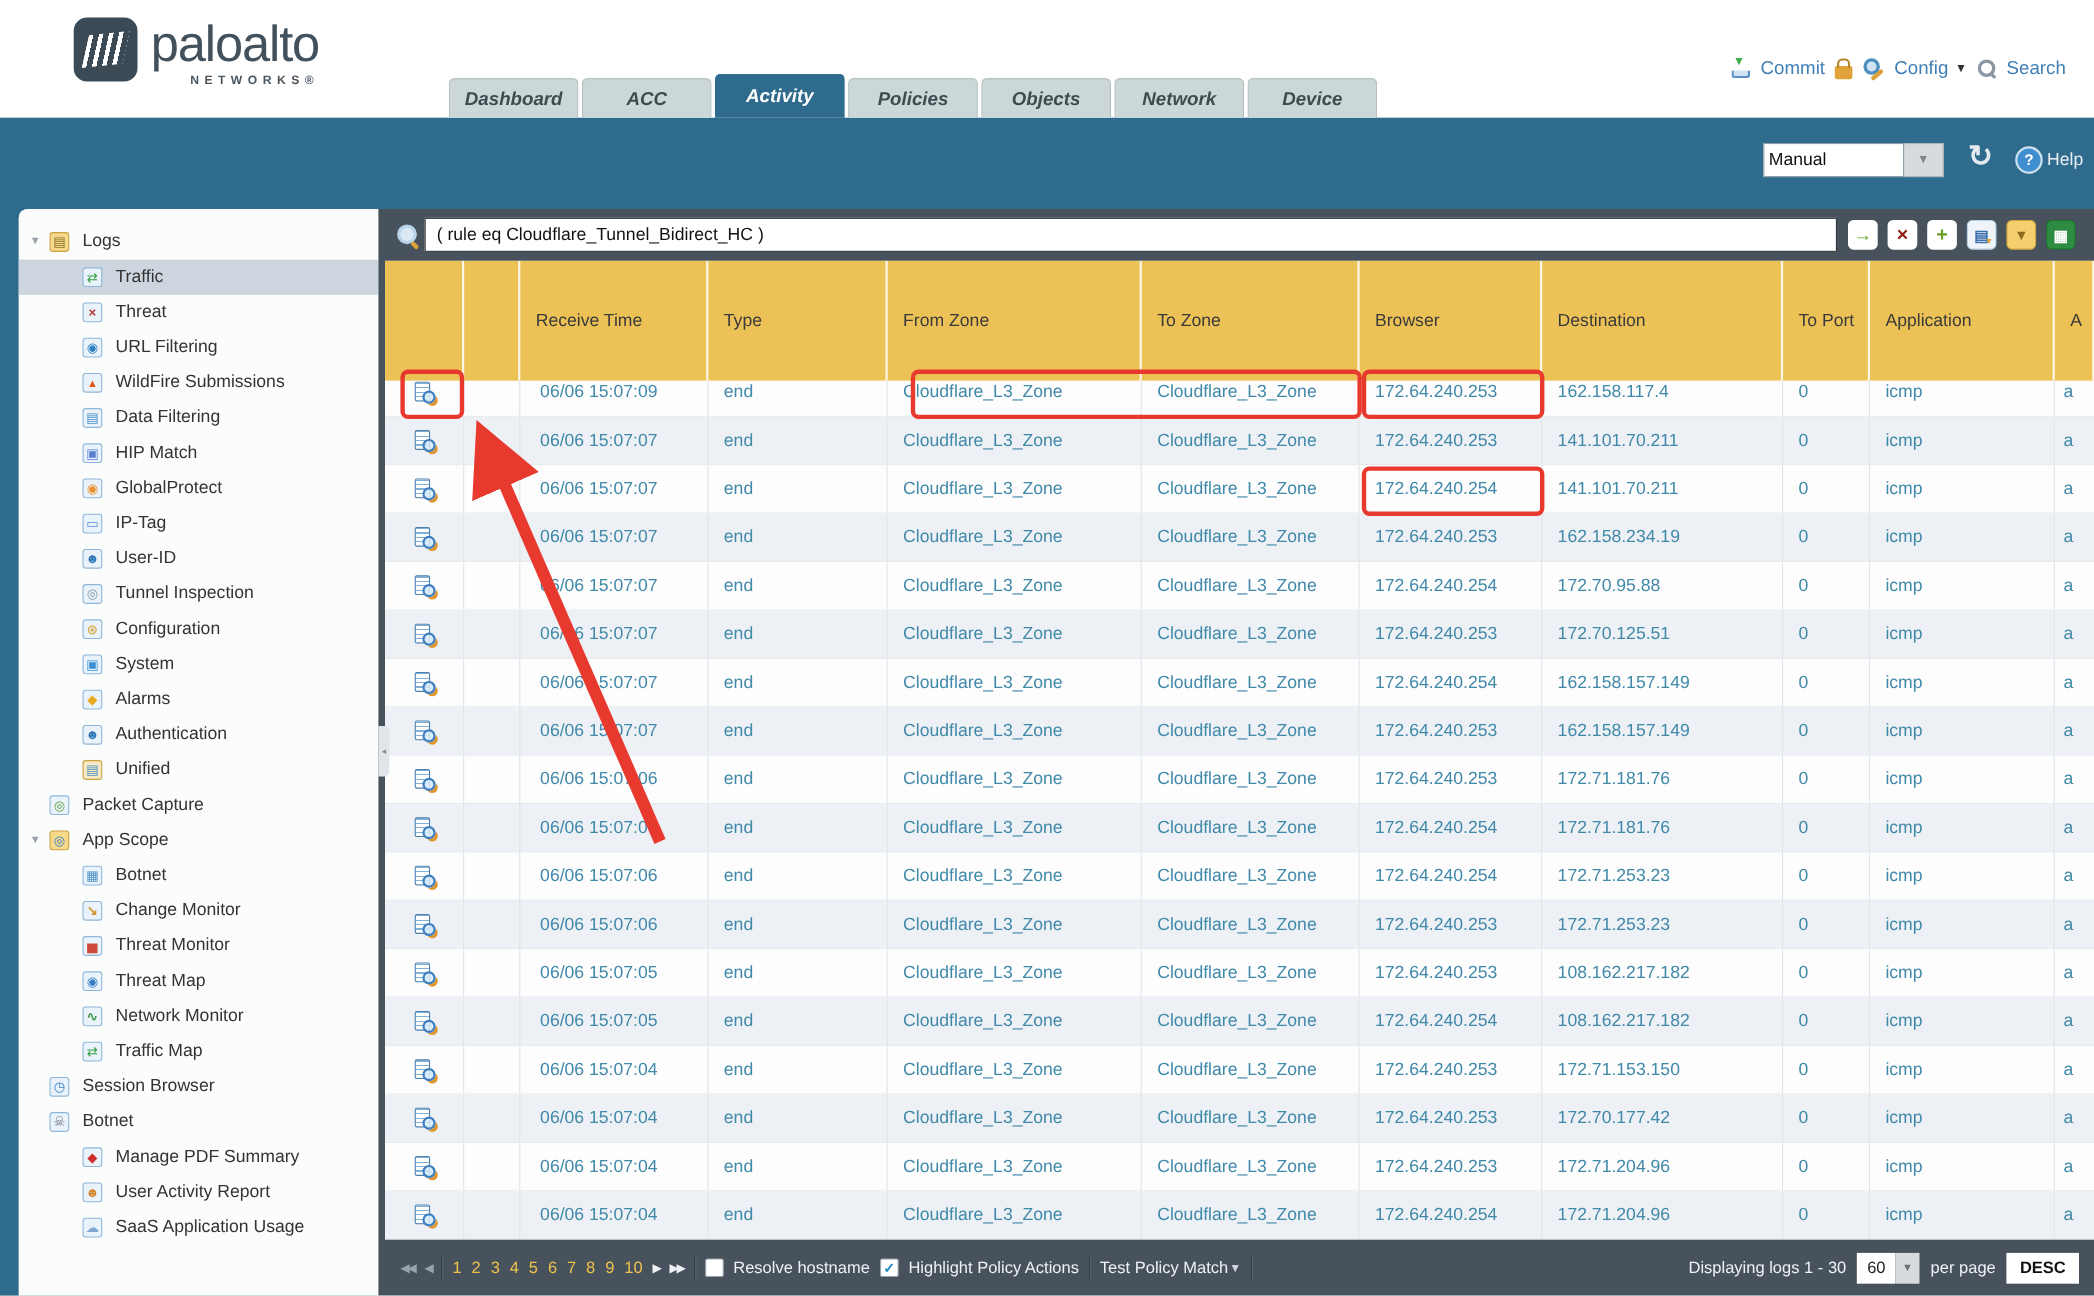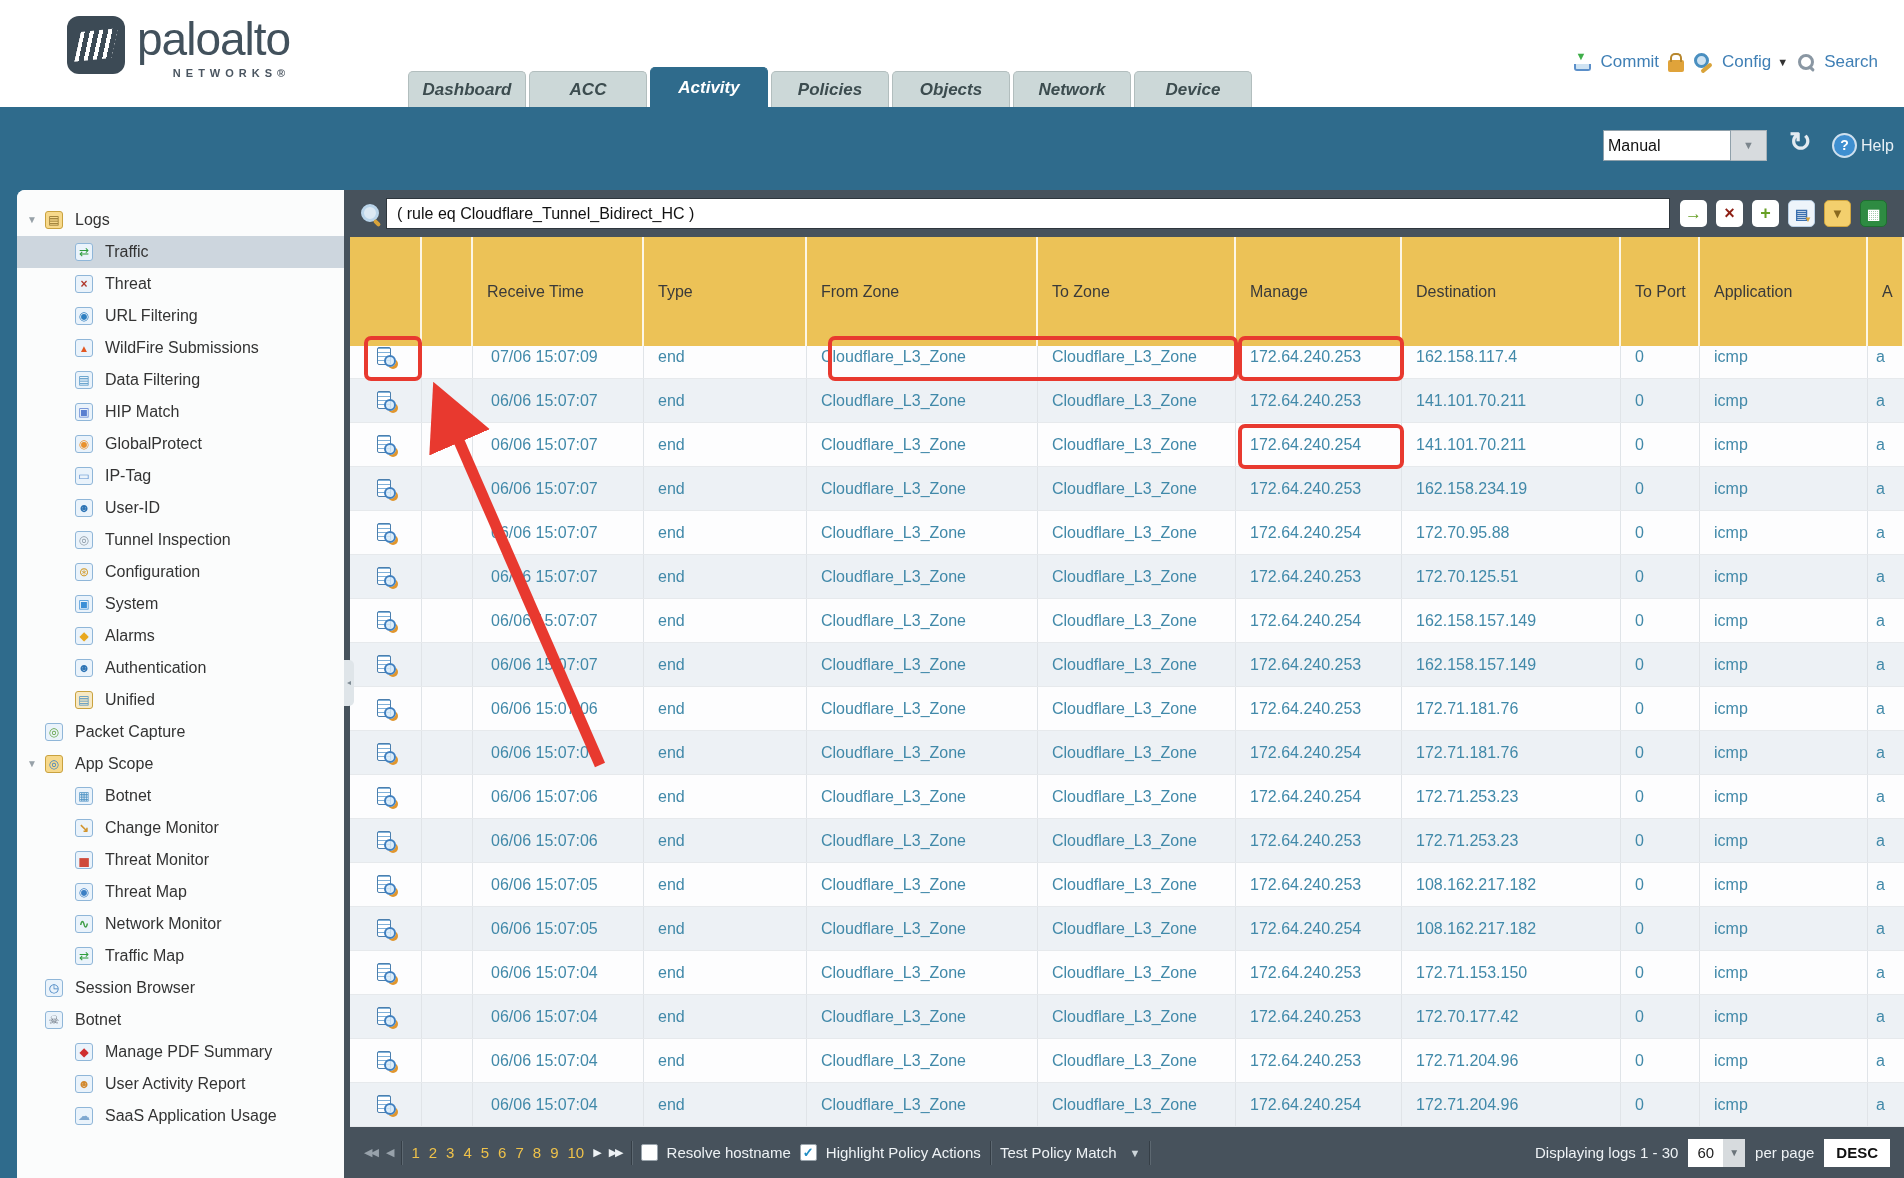--- a/index.html
+++ b/index.html
@@ -160,21 +160,21 @@
   .bottombar{position:absolute;left:0;right:0;bottom:0;height:51px;background:#47525c;display:flex;
     align-items:center;padding:0 14px;gap:9px;color:#eef2f5;font-size:15px;box-sizing:border-box;z-index:2;}
   .pgnav{font-size:11px;letter-spacing:-2px;cursor:pointer;}
   .pgnav.dis{color:#98a2ab;}
   .pages{display:flex;gap:9px;color:#efc24a;}
   .page-num{cursor:pointer;}
   .vsep{width:1px;height:24px;background:#353e46;box-shadow:1px 0 0 #5d6871;flex:none;}
   .cb{width:17px;height:17px;background:#fff;border:1px solid #9aa4ac;border-radius:2px;flex:none;
     text-align:center;line-height:16px;font-size:13px;color:#1f8dc4;font-weight:bold;cursor:pointer;box-sizing:border-box;}
   .cb.checked::before{content:"✓";}
-  .tpm{display:flex;align-items:center;gap:16px;cursor:pointer;}
+  .tpm{display:flex;align-items:center;gap:4px;cursor:pointer;}
   .tpm .caret{color:#cdd5da;}
   .rightgrp{margin-left:auto;display:flex;align-items:center;gap:10px;}
   .mini-select{display:flex;height:28px;cursor:pointer;}
   .mini-select .val{background:#fff;color:#222;padding:0 9px;line-height:28px;font-size:15px;}
   .mini-select .btn{width:22px;background:#d7dbde;color:#6a737a;text-align:center;line-height:28px;font-size:10px;}
   .desc-box{background:#fff;color:#111;font-size:15px;font-weight:bold;line-height:28px;height:28px;
     padding:0 12px;cursor:pointer;}
 
   
   .annotations{position:absolute;inset:0;pointer-events:none;z-index:10;}
@@ -446,39 +446,39 @@
           <div class="hcell"></div>
 
           <div class="hcell">Receive Time</div>
 
           <div class="hcell">Type</div>
 
           <div class="hcell">From Zone</div>
 
           <div class="hcell">To Zone</div>
 
-          <div class="hcell">Manage</div>
+          <div class="hcell">Browser</div>
 
           <div class="hcell">Destination</div>
 
           <div class="hcell">To Port</div>
 
           <div class="hcell">Application</div>
 
           <div class="hcell">A</div>
         </div>
 
       <div class="rows">
 
           <div class="row">
             <div class="cell cicon">
               <span class="detail-icon"></span>
             </div>
             <div class="cell"></div>
-            <div class="cell" style="padding-left:18px;">07/06 15:07:09</div>
+            <div class="cell" style="padding-left:18px;">06/06 15:07:09</div>
             <div class="cell">end</div>
             <div class="cell">Cloudflare_L3_Zone</div>
             <div class="cell">Cloudflare_L3_Zone</div>
             <div class="cell">172.64.240.253</div>
             <div class="cell">162.158.117.4</div>
             <div class="cell">0</div>
             <div class="cell">icmp</div>
             <div class="cell" style="padding-left:8px;border-right:none;">a</div>
           </div>
 

